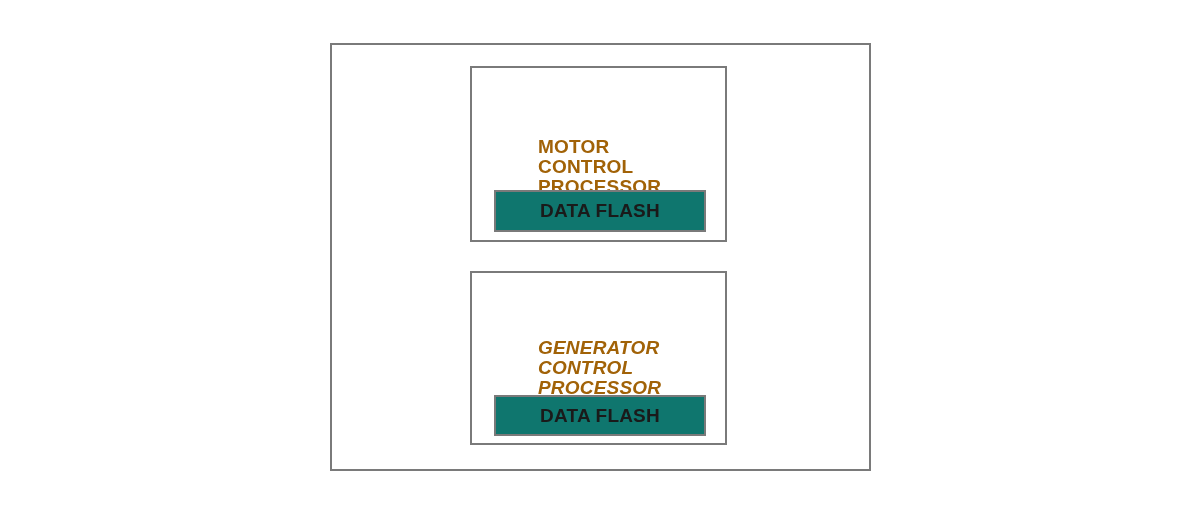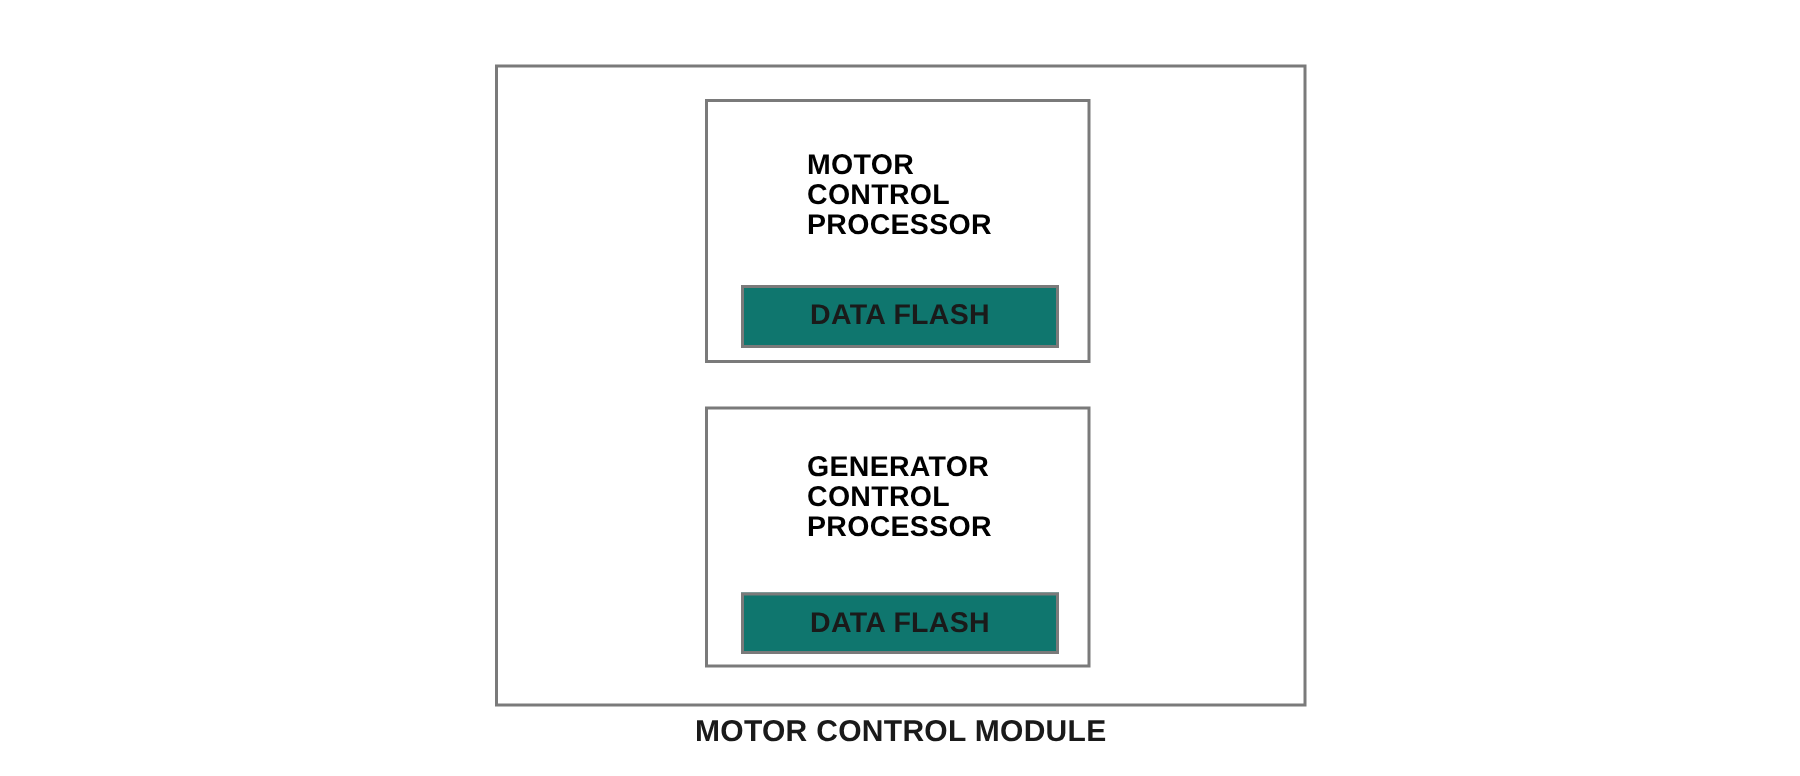--- a/index.html
+++ b/index.html
@@ -44,24 +44,25 @@
     height: 174px;
   }
   .processor-label {
     position: absolute;
     left: 66px;
     font-size: 19px;
     font-weight: bold;
     line-height: 20px;
     letter-spacing: 0.2px;
     white-space: pre-line;
-    color: #000000;
+    color: #a16207;
+    margin-top: 36px;
   }
   .processor-box.top .processor-label { top: 33px; }
-  .processor-box.bottom .processor-label { top: 29px; }
+  .processor-box.bottom .processor-label { top: 29px; font-style: italic; }
   .data-flash-box {
     position: absolute;
     left: 22px;    
     top: 122px;    
     width: 212px;
     height: 42px;
     border: 2px solid #7a7a7a;
     box-sizing: border-box;
     background: #0f766e;
     display: flex;
@@ -107,15 +108,14 @@
       <div class="processor-label">GENERATOR
 CONTROL
 PROCESSOR</div>
       <div class="data-flash-box">
         <span class="data-flash-label">DATA FLASH</span>
       </div>
     </div>
 
   </div>
 
-  <div class="module-caption">MOTOR CONTROL MODULE</div>
 
 </div>
 
 </body></html>

